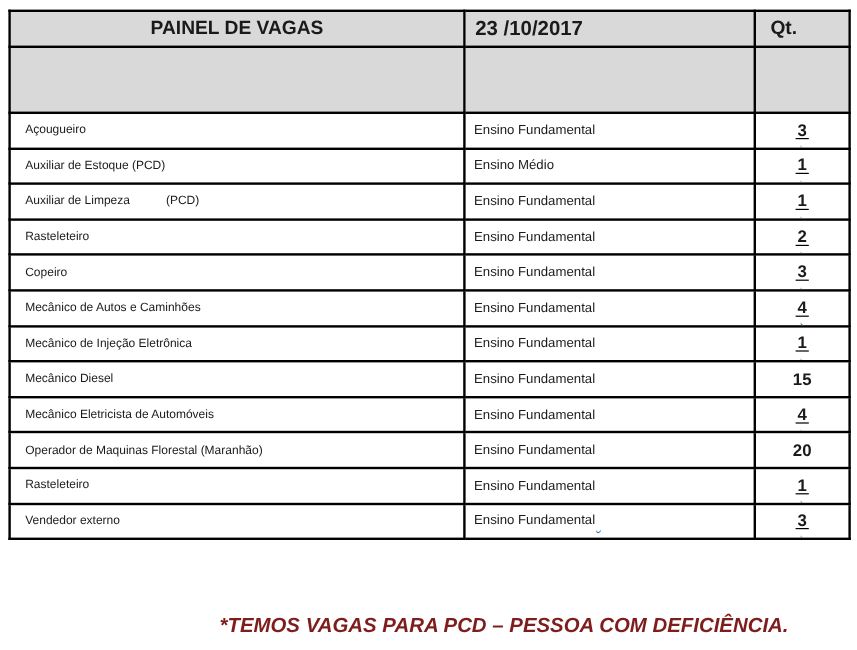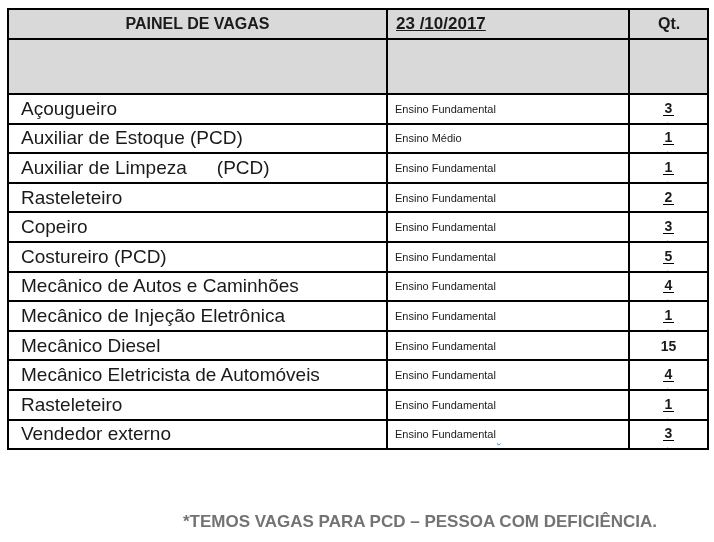--- a/index.html
+++ b/index.html
@@ -23,27 +23,27 @@
   table.vagas col.c2{width:242px;}
   table.vagas col.c3{width:79px;}
   table.vagas th, table.vagas td{
     border:2px solid var(--border);
     vertical-align:middle;
     overflow:hidden;white-space:nowrap;
   }
   tr.header-row{height:30px;}
   tr.header-row th{background:var(--header-bg);font-weight:bold;}
   th.h-title{font-size:16px;text-align:center;}
-  th.h-date{font-size:17px;text-align:left;padding-left:8px;text-decoration:underline;}
-  th.h-qty{font-size:16px;text-align:left;padding-left:28px;}
+  th.h-date{font-size:17px;text-align:left;padding-left:8px;}
+  th.h-qty{font-size:16px;text-align:left;padding-left:12px;}
   tr.spacer-row{height:55px;}
   tr.spacer-row td{background:var(--header-bg);}
 
   tr.data-row{height:29.6px;}
-  td.col-title{font-size:19px;padding-left:12px;text-align:left;}
+  td.col-title{font-size:10px;padding-left:12px;text-align:left;}
   td.col-title .tb{font-weight:normal;}
   td.col-edu{font-size:11px;padding-left:7px;text-align:left;margin-top:43px;}
   td.col-qty{text-align:center;}
   .qty-wrap{display:flex;flex-direction:column;align-items:center;line-height:1;}
   .qty{font-size:14px;font-weight:bold;padding:0 2px;}
   .qty.u{border-bottom:1.5px solid #000;}
 
   .wave{
     display:inline-block;line-height:0;font-size:8px;letter-spacing:-1px;
     color:transparent;
@@ -51,21 +51,21 @@
     text-decoration-style:wavy;
     text-decoration-thickness:1px;
     text-decoration-skip-ink:none;
   }
   .wave.green{text-decoration-color:var(--wave-green);margin-top:1px;}
   .wave.blue{text-decoration-color:var(--wave-blue);vertical-align:-2px;margin-left:1px;}
 
   .footer-note{
     position:absolute;left:0;top:512px;width:714px;
     padding-left:126px;text-align:center;
-    font-size:17px;font-weight:bold;color:#737373;
+    font-size:17px;font-weight:bold;color:#7f1d1d;font-style:italic;
   }
 </style>
 </head>
 <body>
 
 <div class="doc">
 
   <table class="vagas">
     <colgroup>
         <col class="c1">
@@ -155,34 +155,20 @@
       <span>Ensino Fundamental</span>
     </td>
     <td class="col-qty">
       <span class="qty-wrap">
               <span class="qty u">3</span>
               <span class="wave green" style="display: inline-block;">&nbsp;&nbsp;</span>
             </span>
     </td>
   </tr>
 
-  <tr class="data-row">
-    <td class="col-title">
-      <span>Costureiro </span><span class="tb">(PCD)</span>
-    </td>
-    <td class="col-edu">
-      <span>Ensino Fundamental</span>
-    </td>
-    <td class="col-qty">
-      <span class="qty-wrap">
-              <span class="qty u">5</span>
-              <span class="wave green" style="display: inline-block;">&nbsp;&nbsp;</span>
-            </span>
-    </td>
-  </tr>
 
 
   <tr class="data-row">
     <td class="col-title">
       <span>Mecânico de Autos e Caminhões</span><span class="tb"></span>
     </td>
     <td class="col-edu">
       <span>Ensino Fundamental</span>
     </td>
     <td class="col-qty">
@@ -230,20 +216,33 @@
       <span>Ensino Fundamental</span>
     </td>
     <td class="col-qty">
       <span class="qty-wrap">
               <span class="qty u">4</span>
               <span class="wave green" style="display: inline-block;">&nbsp;&nbsp;</span>
             </span>
     </td>
   </tr>
 
+  <tr class="data-row">
+    <td class="col-title">
+      <span>Operador de Maquinas Florestal </span><span class="tb">(Maranhão)</span>
+    </td>
+    <td class="col-edu">
+      <span>Ensino Fundamental</span>
+    </td>
+    <td class="col-qty">
+      <span class="qty-wrap">
+              <span class="qty">20</span>
+            </span>
+    </td>
+  </tr>
 
   <tr class="data-row">
     <td class="col-title">
       <span>Rasteleteiro</span><span class="tb"></span>
     </td>
     <td class="col-edu">
       <span>Ensino Fundamental</span>
     </td>
     <td class="col-qty">
       <span class="qty-wrap">

